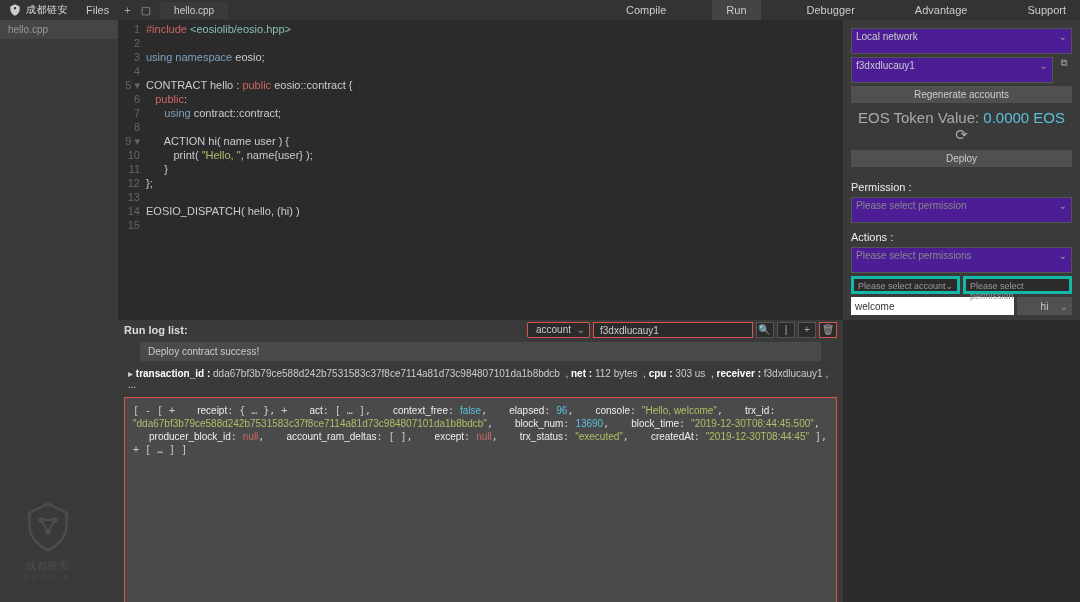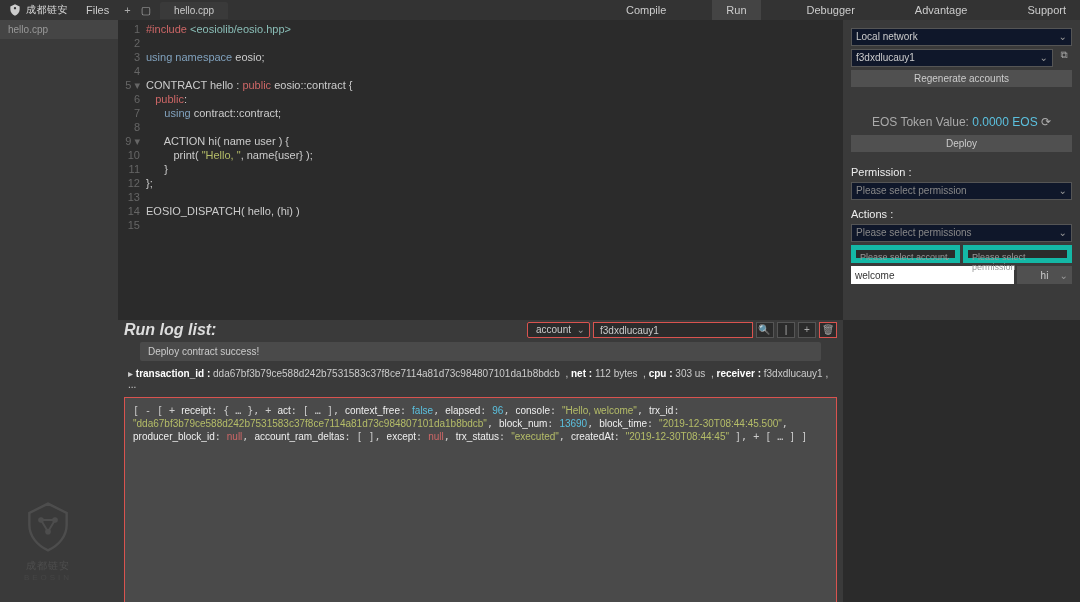--- a/index.html
+++ b/index.html
@@ -28,49 +28,49 @@
 .code { flex: 1; line-height: 14px; padding-top: 2px; white-space: pre; color: #ccc; }
 .code .line { height: 14px; }
 .kw-red { color: #cc6666; }
 .kw-green { color: #8abeb7; }
 .kw-blue { color: #81a2be; }
 .str { color: #b5bd68; }
 
 
 .rightpanel { position: absolute; right: 0; top: 20px; width: 237px; height: 300px; background: #3a3a3a; padding: 8px; }
 .rp-title { font-size: 11px; color: #eee; font-weight: bold; margin-bottom: 4px; }
-.rp-select { width: 100%; background: #0f172a; border: 1px solid #555; color: #ccc; font-size: 10px; padding: 2px 4px; margin-bottom: 3px; height: 18px; position: relative; }
+.rp-select { width: 100%; background: #4c1d95; border: 1px solid #555; color: #ccc; font-size: 10px; padding: 2px 4px; margin-bottom: 3px; height: 26px; position: relative; }
 .rp-select::after { content: "⌄"; position: absolute; right: 4px; color: #999; }
 .rp-row { display: flex; gap: 3px; margin-bottom: 3px; }
 .rp-btn { width: 100%; background: #505050; border: none; color: #ccc; font-size: 10px; padding: 3px; cursor: pointer; margin-bottom: 6px; }
-.rp-info { font-size: 12px; color: #aaa; text-align: center; margin-bottom: 6px; margin-top: 22px; }
+.rp-info { font-size: 15px; color: #aaa; text-align: center; margin-bottom: 6px; }
 .rp-info .val { color: #5bc0de; }
 .copy-icon { width: 16px; text-align: center; color: #aaa; font-size: 10px; cursor: pointer; }
 .rp-section { font-size: 11px; color: #eee; margin: 8px 0 4px 0; }
 .rp-input { width: 100%; background: #fff; border: none; color: #333; font-size: 10px; padding: 3px 4px; height: 18px; }
-.rp-small-sel { flex: 1; background: #2b2b2b; border: 5px solid #14b8a6; color: #999; font-size: 9px; padding: 2px 4px; height: 18px; position: relative; }
+.rp-small-sel { flex: 1; background: #2b2b2b; border: 3px solid #14b8a6; color: #999; font-size: 9px; padding: 2px 4px; height: 18px; position: relative; }
 .rp-small-sel::after { content: "⌄"; position: absolute; right: 4px; color: #999; }
 .rp-hi-btn { width: 55px; background: #505050; border: none; color: #ccc; font-size: 10px; padding: 3px; cursor: pointer; height: 18px; position: relative; }
 .rp-hi-btn::after { content: "⌄"; position: absolute; right: 4px; color: #999; }
 
 
 .logarea { position: absolute; left: 118px; top: 320px; right: 237px; bottom: 0; background: #3a3a3a; }
 .log-header { display: flex; align-items: center; height: 20px; padding: 0 6px; }
-.log-title { font-size: 16px; color: #ddd; font-weight: bold; flex: 1; font-style: italic; }
+.log-title { font-size: 11px; color: #ddd; font-weight: bold; flex: 1; }
 .log-controls { display: flex; gap: 3px; align-items: flex-start; }
 .log-acct-sel { background: #2b2b2b; border: 1px solid #d9534f; color: #ccc; font-size: 10px; padding: 1px 18px 1px 8px; height: 16px; border-radius: 2px; position: relative; }
 .log-acct-sel::after { content: "⌄"; position: absolute; right: 4px; color: #999; }
 .log-acct-input { background: #2b2b2b; border: 1px solid #d9534f; color: #ccc; font-size: 10px; padding: 1px 6px; height: 16px; width: 160px; }
 .log-icon-btn { background: #2b2b2b; border: 1px solid #555; color: #aaa; width: 18px; height: 16px; font-size: 10px; text-align: center; cursor: pointer; line-height: 14px; }
 .log-icon-btn.red { border-color: #d9534f; }
 .log-msg { background: #4a4a4a; margin: 2px 22px; padding: 4px 8px; font-size: 10px; color: #ccc; border-radius: 2px; }
 .log-tx { margin: 4px 6px; padding: 3px 4px; font-size: 10px; color: #ccc; }
 .log-tx b { color: #fff; }
 .log-json { margin: 2px 6px 6px 6px; border: 1px solid #d9534f; background: #4a4a4a; padding: 6px 8px; font-family: Consolas, monospace; font-size: 10px; color: #ccc; line-height: 13px; height: 210px; overflow: hidden; }
-.jk { color: #eee; }
+.jk { color: #eee; margin-left: 16px; }
 .jv-bool { color: #5bc0de; }
 .jv-num { color: #5bc0de; }
 .jv-str { color: #b5bd68; }
 .jv-null { color: #cc6666; }
 
 
 .watermark { position: absolute; left: 20px; bottom: 20px; opacity: 0.25; pointer-events: none; }
 .watermark svg { width: 56px; height: 56px; }
 .watermark-text { font-size: 10px; color: #888; text-align: center; margin-top: 2px; letter-spacing: 1px; }
 .watermark-sub { font-size: 8px; color: #666; text-align: center; letter-spacing: 3px; }

